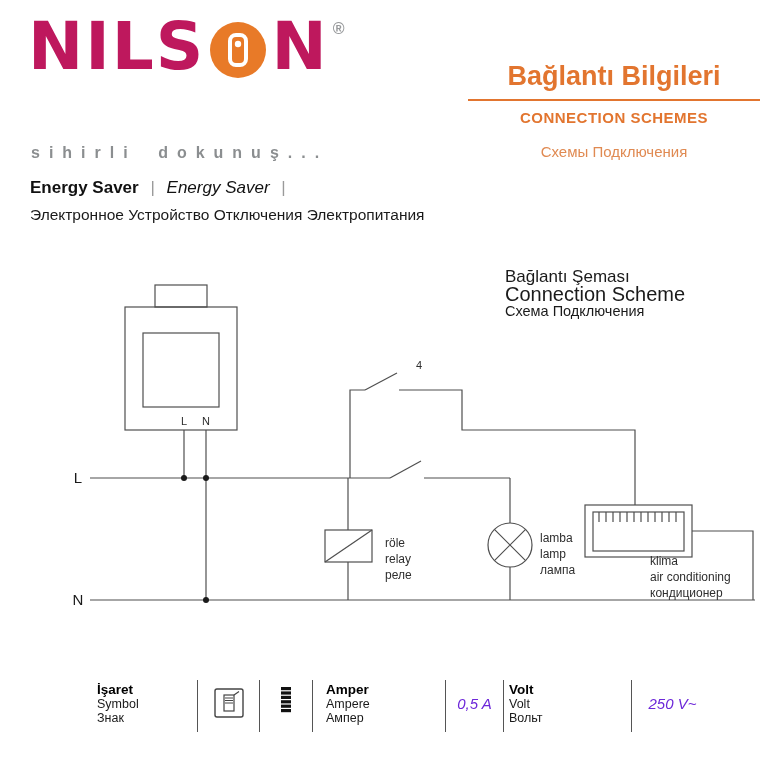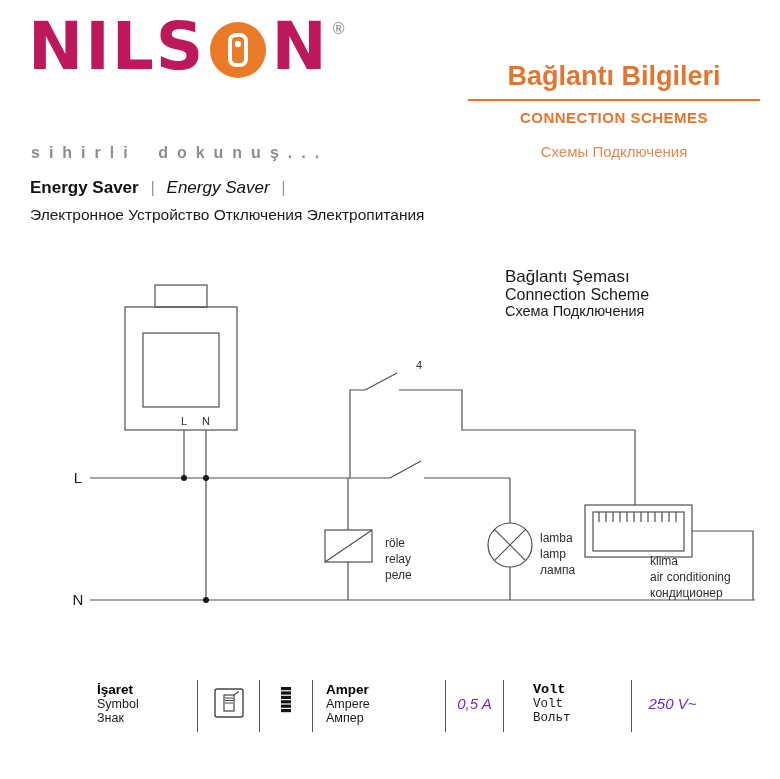--- a/index.html
+++ b/index.html
@@ -22,21 +22,21 @@
   
   .product-line{position:absolute;left:30px;top:178px;font-size:17px;color:#111;}
   .product-line .bold{font-weight:bold;}
   .product-line .sep{color:#9a9a9a;padding:0 7px;}
   .product-line .italic{font-style:italic;}
   .product-ru{position:absolute;left:30px;top:206px;font-size:15.5px;color:#1a1a1a;}
 
   
   .scheme-heading{position:absolute;left:505px;top:268px;color:#1a1a1a;}
   .sh-tr{font-size:17px;font-weight:normal;line-height:18px;}
-  .sh-en{font-size:16px;line-height:17px;}
+  .sh-en{font-size:20px;line-height:17px;}
   .sh-ru{font-size:14.5px;line-height:17px;}
 
   
   .diagram{position:absolute;left:0;top:255px;}
   .diagram svg{font-family:"Liberation Sans","DejaVu Sans",sans-serif;}
   .wire{stroke:#4f4f4f;stroke-width:1.2;fill:none;}
   .dlabel{font-size:12px;fill:#2e2e2e;}
   .dlabel-big{font-size:15px;fill:#1a1a1a;}
   .dlabel-sm{font-size:11px;fill:#2e2e2e;}
 
@@ -44,21 +44,21 @@
   .footer{position:absolute;left:30px;top:680px;width:750px;height:52px;display:flex;justify-content:center;}
   .fcell{box-sizing:border-box;height:52px;}
   .fcell.bl{border-left:1px solid #555;}
   .flabels{padding-top:2px;}
   .f-l1{font-size:13.5px;font-weight:bold;color:#000;line-height:15px;}
   .f-l2{font-size:12.5px;color:#1a1a1a;line-height:14px;}
   .ficon{display:flex;align-items:flex-start;justify-content:center;padding-top:5px;}
   .fvalue{font-size:15px;color:#6d28d9;text-align:center;padding-top:15px;font-style:italic;}
   .w100{width:100px;} .w62{width:62px;} .w134{width:134px;padding-left:13px;}
   .w53{width:53px;} .w133{width:133px;padding-left:13px;} .w58{width:58px;}
-  .w128{width:128px;padding-left:29px;font-family:Liberation Mono, monospace;} .w82{width:82px;}
+  .w128{width:128px;padding-left:5px;} .w82{width:82px;}
 </style>
 </head>
 <body>
 
 <div class="page">
 
   <div class="logo">
     <span class="logo-text">NILS</span>
     <span class="logo-o">
       <svg width="26" height="38" viewBox="0 0 26 38">

